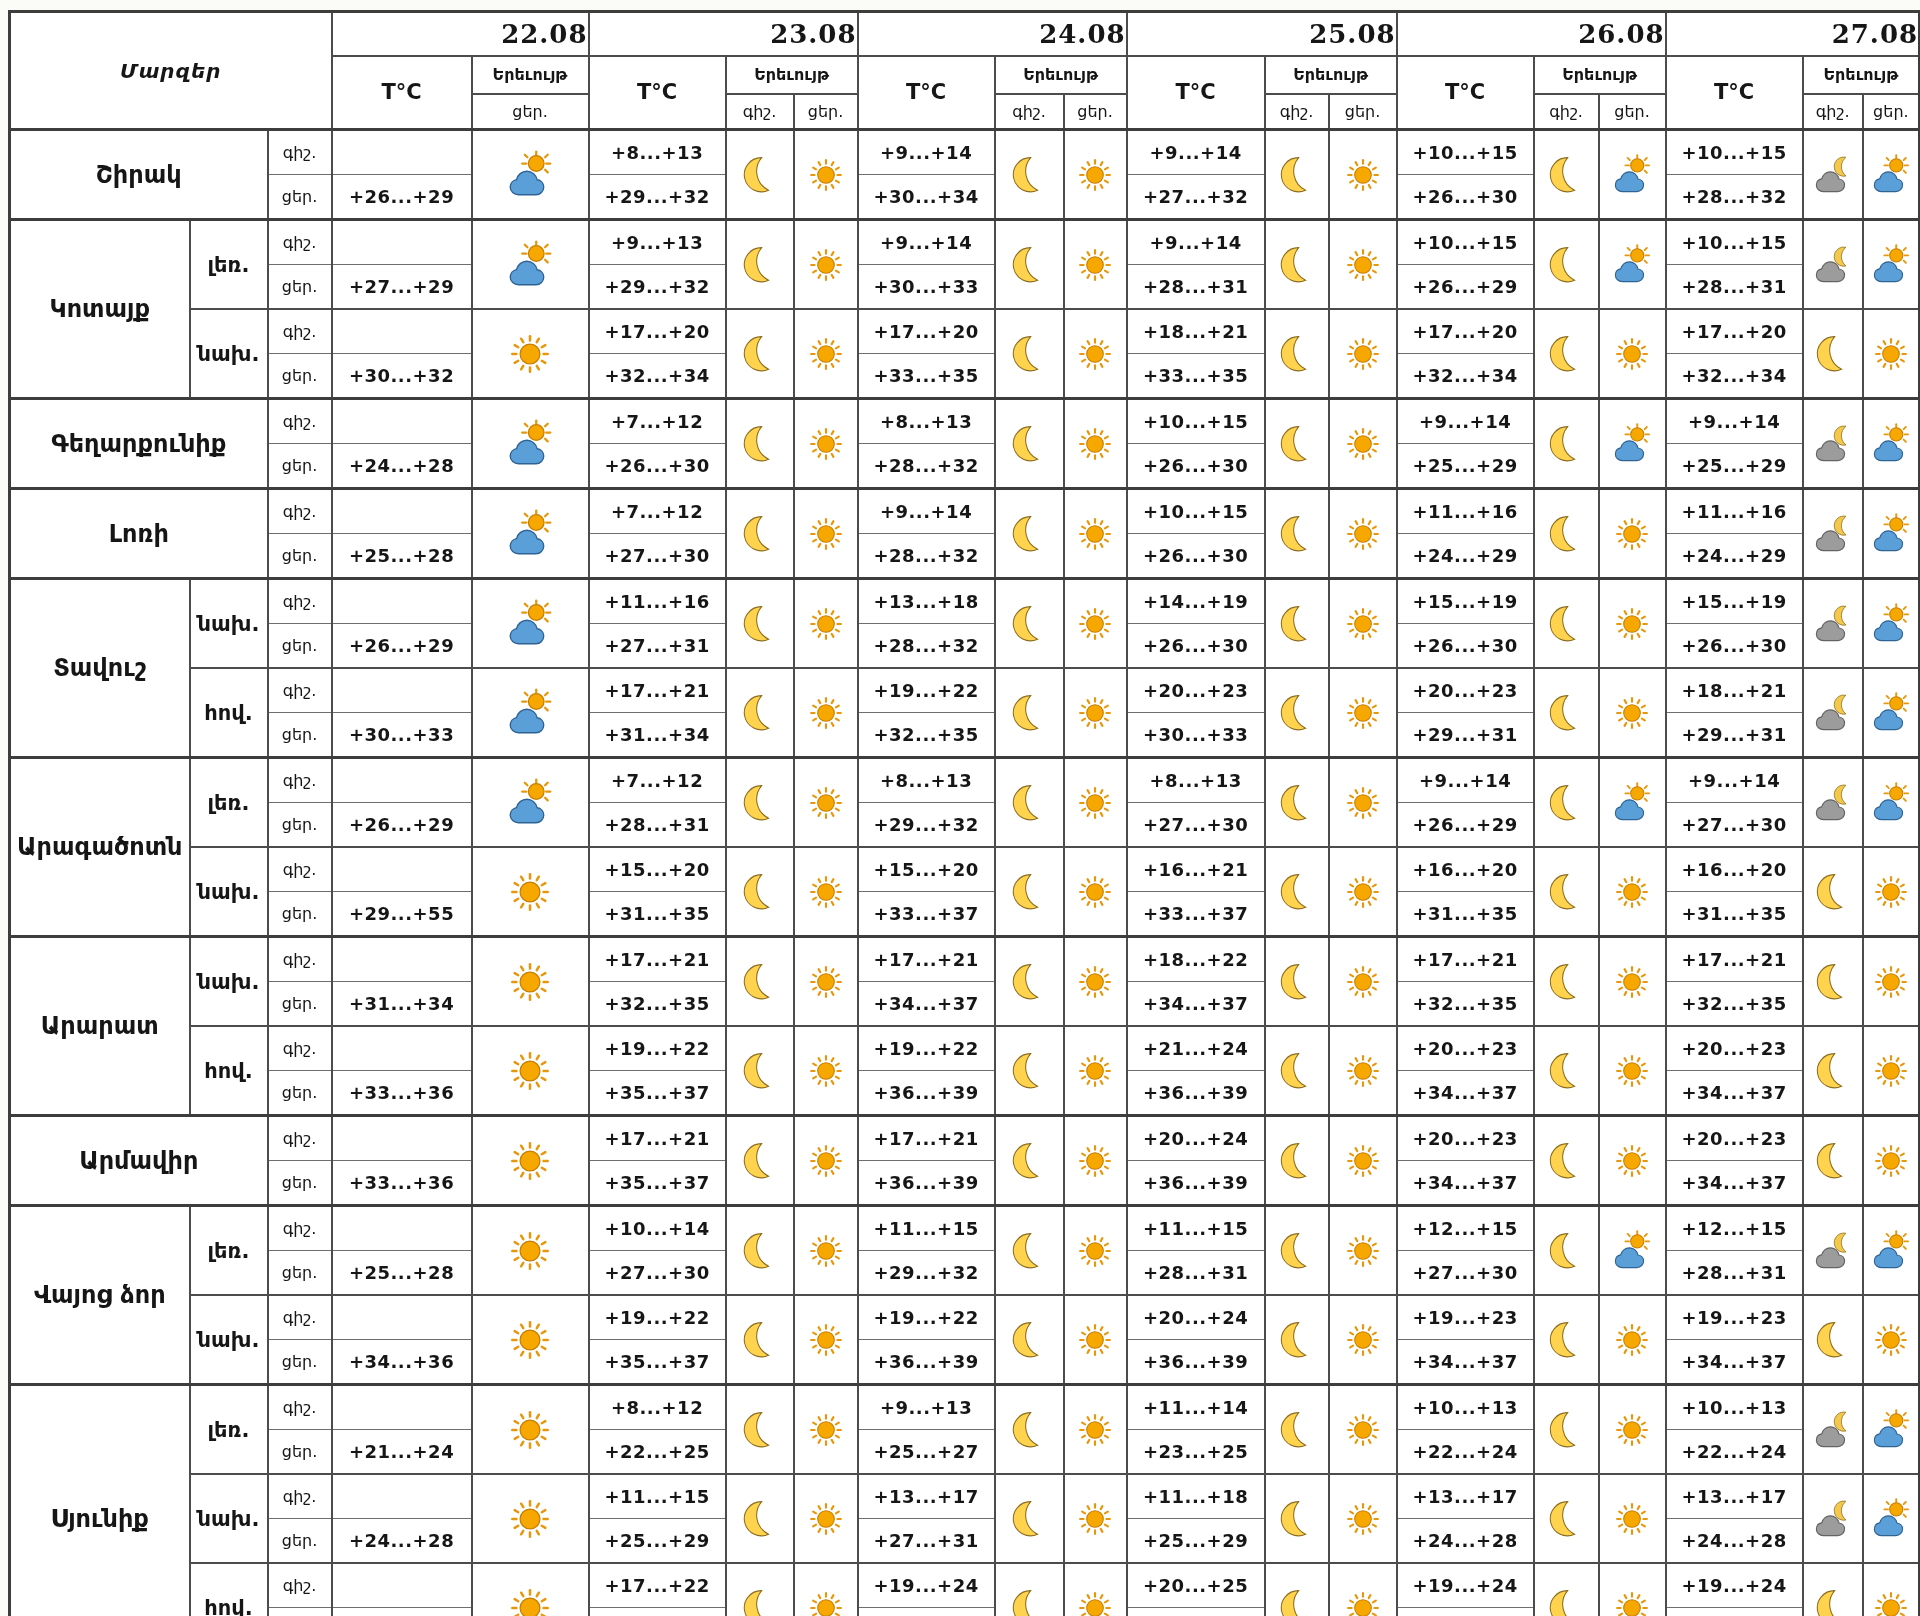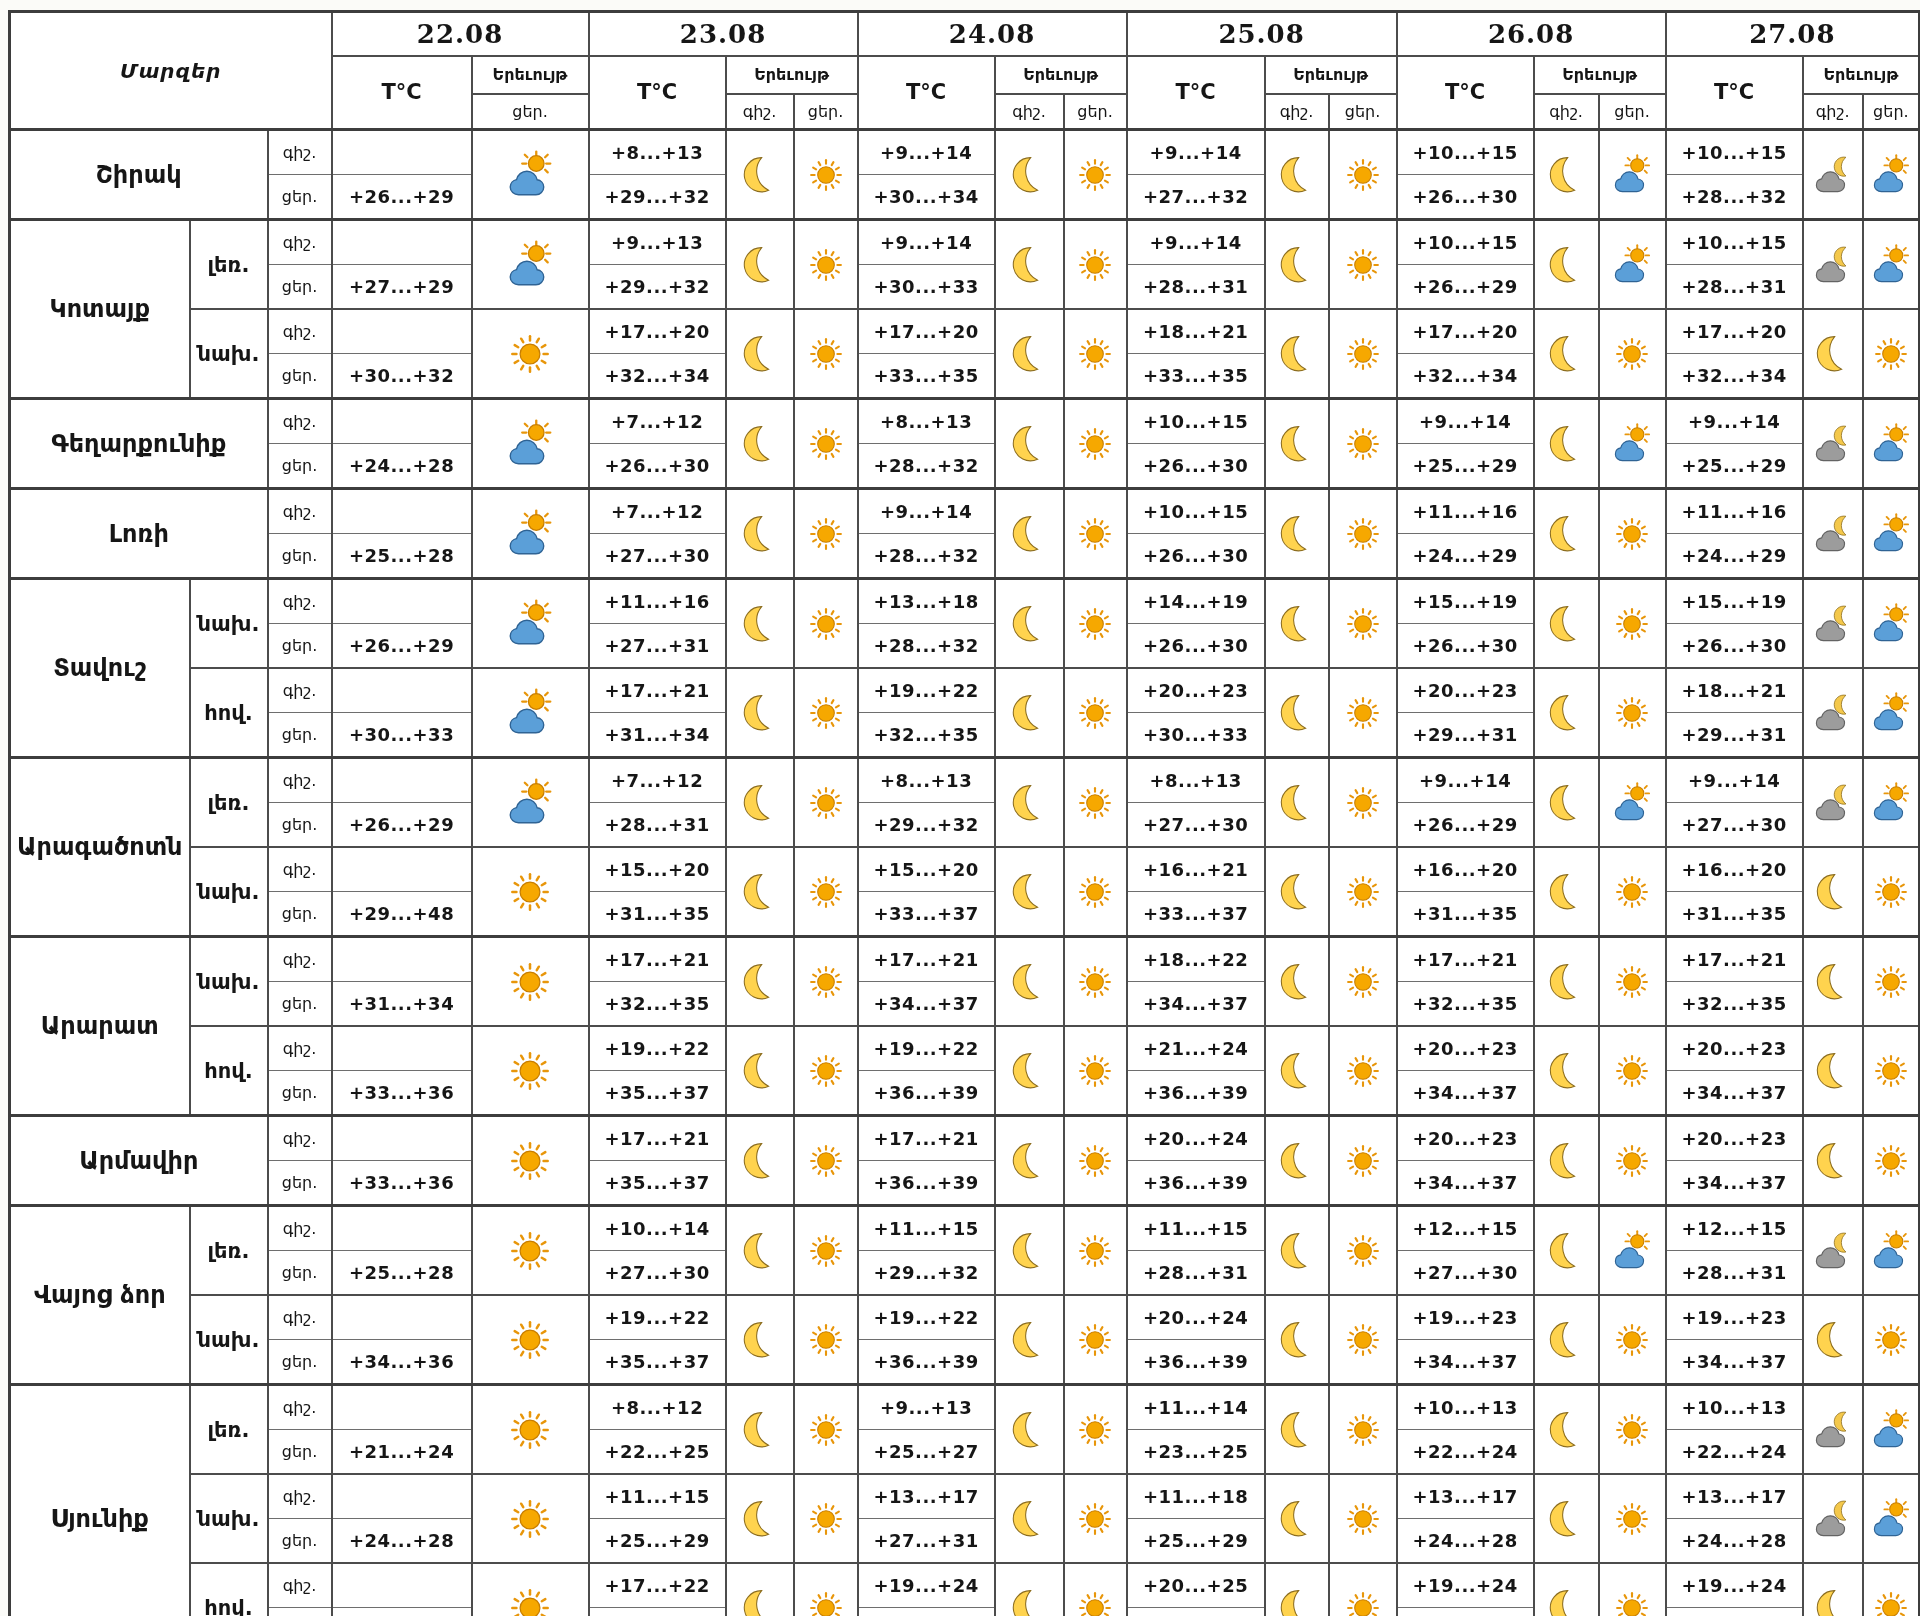--- a/index.html
+++ b/index.html
@@ -26,21 +26,21 @@
   thead tr.r1{height:44px}
   thead tr.r2{height:38px}
   thead tr.r3{height:36px}
   tbody td{height:43px}
   .corner{
     font-size:20px;font-weight:bold;font-style:italic;
     letter-spacing:1px;
   }
   .date{
     font-family:"DejaVu Serif","Liberation Serif",serif;
-    font-size:26px;font-weight:bold;letter-spacing:1px;
+    font-size:26px;font-weight:bold;letter-spacing:1px;text-align:right;
   }
   .tc{font-size:21px;font-weight:bold}
   .phen{font-size:16px;font-weight:bold}
   .dp{font-size:16px;font-weight:normal}
   .region{font-size:24px;font-weight:bold}
   .zone{font-size:21px;font-weight:bold}
   .dpl{font-size:16px}
   .t{font-size:18px;font-weight:bold;letter-spacing:.5px}
   .tn{border-bottom:1px solid #6e6e6e}
   .td2{border-top:1px solid #6e6e6e}
@@ -809,21 +809,21 @@
             </svg>
           </td>
           <td class="icon-cell" rowspan="2">
             <svg viewBox="0 0 48 48" width="42" height="42">
               <use href="#sym-sun"></use>
             </svg>
           </td>
         </tr>
         <tr>
           <td class="dpl td2">ցեր.</td>
-          <td class="t td2">+29...+48</td>
+          <td class="t td2">+29...+55</td>
           <td class="t td2">+31...+35</td>
           <td class="t td2">+33...+37</td>
           <td class="t td2">+33...+37</td>
           <td class="t td2">+31...+35</td>
           <td class="t td2">+31...+35</td>
         </tr>
         <tr class="rs">
           <td class="region" rowspan="4">Արարատ</td>
           <td class="zone" rowspan="2">նախ.</td>
           <td class="dpl tn">գիշ.</td>

